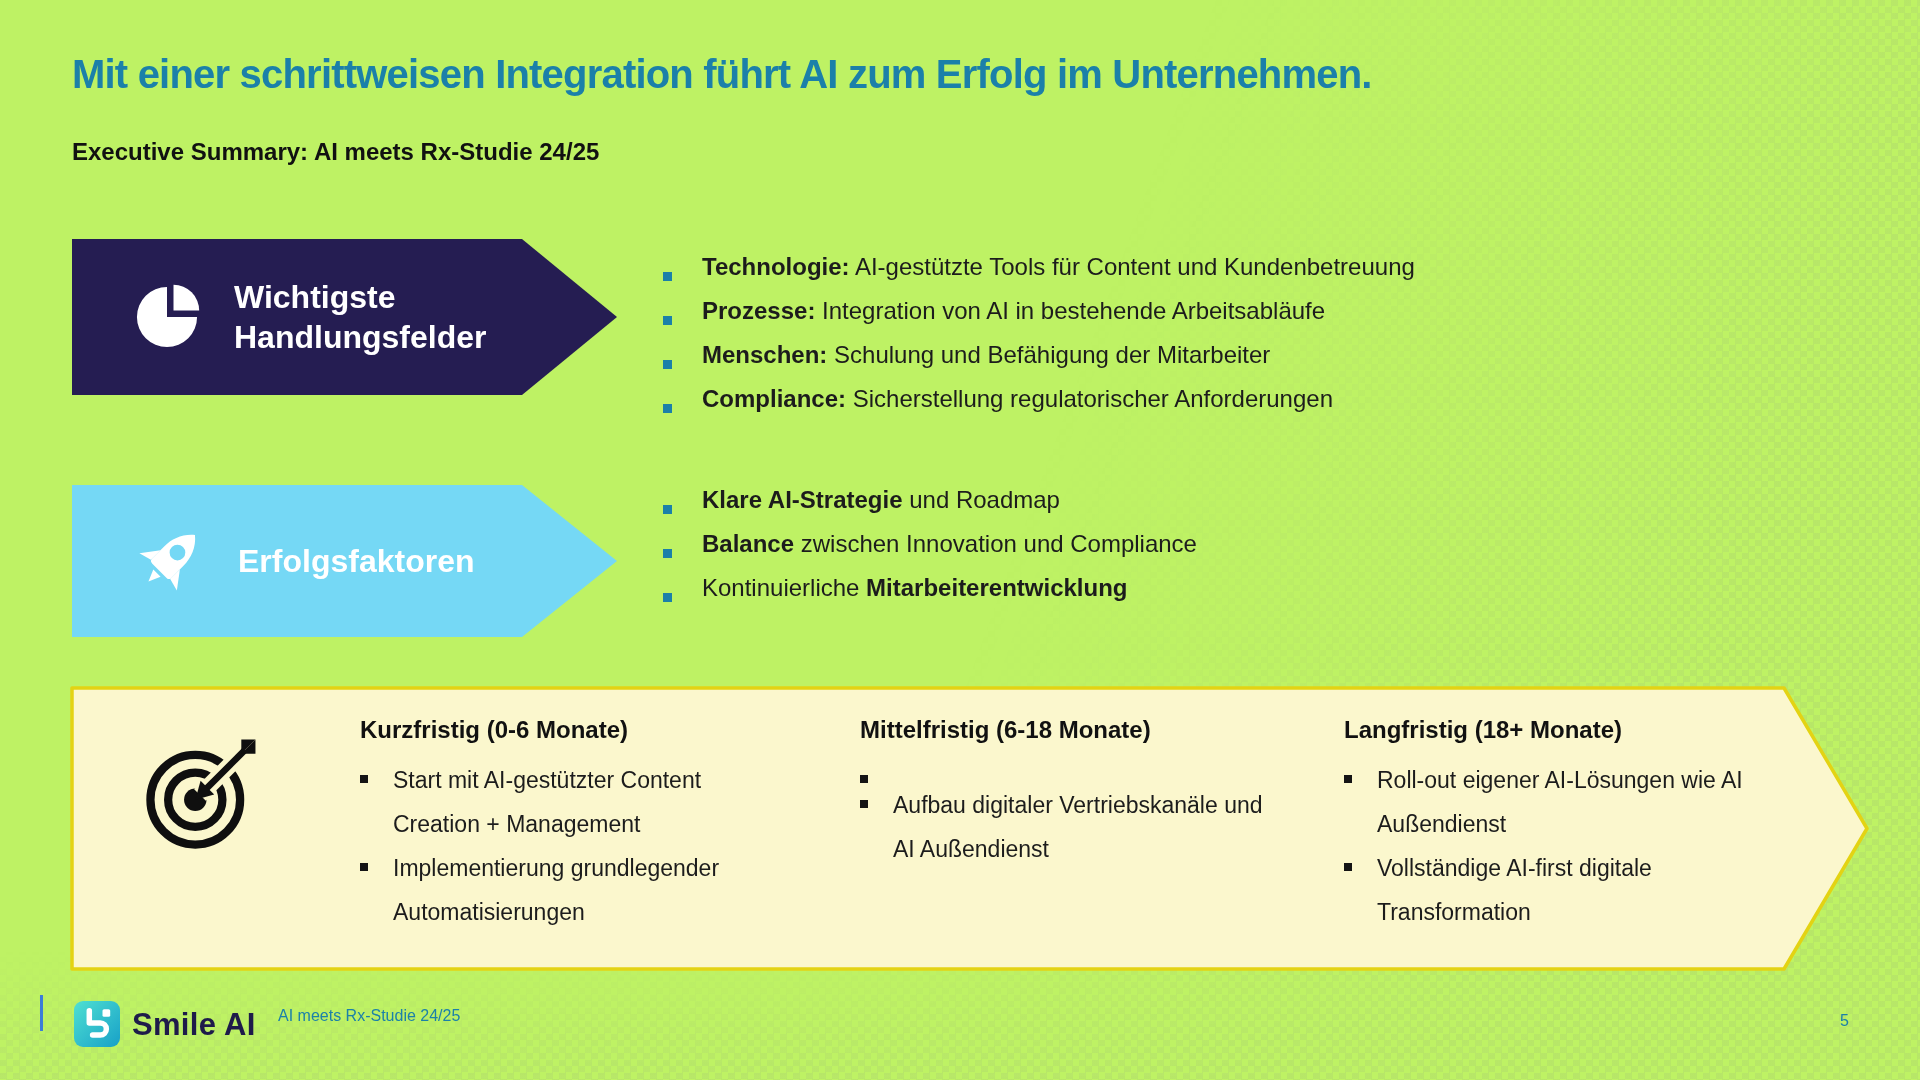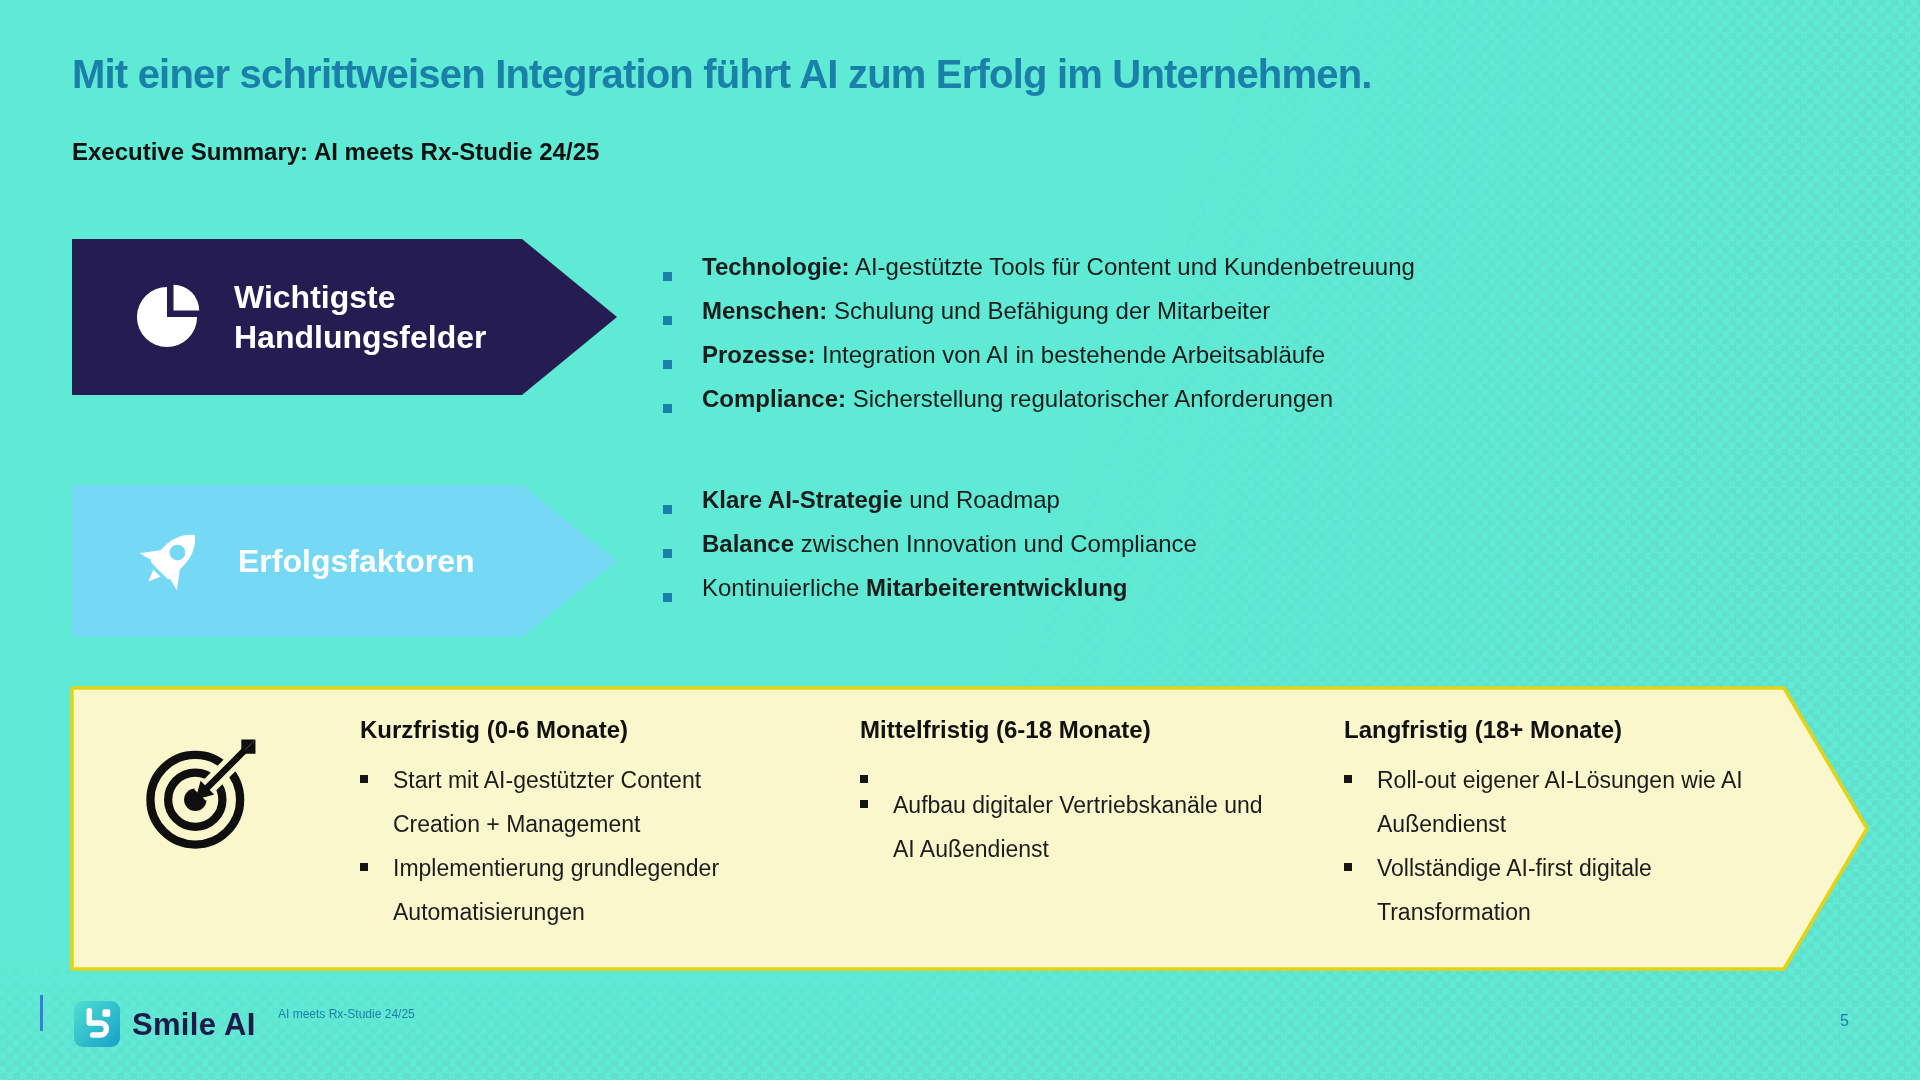--- a/index.html
+++ b/index.html
@@ -1,17 +1,17 @@
 <!DOCTYPE html>
 <html><head>
 <meta charset="utf-8">
 <style>
   html,body{margin:0;padding:0;background:#fff;}
   .slide{
-    position:relative;width:1920px;height:1080px;overflow:hidden;background:#5eead4;
+    position:relative;width:1920px;height:1080px;overflow:hidden;background:#bef264;
     font-family:"Liberation Sans",sans-serif;color:#1c1c1c;
   }
   
   .texture{
     position:absolute;inset:0;pointer-events:none;
     background-image:conic-gradient(rgba(130,135,145,0.10) 25%,transparent 25% 50%,rgba(130,135,145,0.10) 50% 75%,transparent 75%);
     background-size:13px 13px;
     -webkit-mask-image:linear-gradient(110deg,transparent 52%,#000 84%),linear-gradient(to top,#000 0px,transparent 130px);
             mask-image:linear-gradient(110deg,transparent 52%,#000 84%),linear-gradient(to top,#000 0px,transparent 130px);
   }
@@ -57,21 +57,21 @@
   .col li .sq.dark{margin-top:17px;}
   .col p{margin:0;width:382px;font-size:23px;line-height:44px;color:#1c1c1c;}
   
   .accent-bar{position:absolute;left:40px;top:995px;width:3px;height:36px;background:#3b7cd9;}
   .logo{
     position:absolute;left:74px;top:1001px;width:46px;height:46px;border-radius:9px;
     background:linear-gradient(135deg,#4fe0d2,#17a0c8);
     display:flex;align-items:center;justify-content:center;
   }
   .brand{position:absolute;left:132px;top:1007px;font-size:31px;font-weight:700;color:#1e1b4a;letter-spacing:0.3px;}
-  .study{position:absolute;left:278px;top:1007px;font-size:12px;color:#1b80a9;}
+  .study{position:absolute;left:278px;top:1007px;font-size:16px;color:#1b80a9;}
   .pageno{position:absolute;left:1840px;top:1012px;font-size:16px;color:#1b80a9;}
 </style>
 </head>
 <body>
 
 <div class="slide">
   <div class="texture"></div>
 
   <h1 class="title">Mit einer schrittweisen Integration führt AI zum Erfolg im Unternehmen.</h1>
   <h2 class="subtitle">Executive Summary: AI meets Rx-Studie 24/25</h2>
@@ -85,25 +85,25 @@
     </span>
     <span class="banner-label">Wichtigste Handlungsfelder</span>
   </div>
   <ul class="bullets bullets-1">
     <li>
       <span class="sq"></span>
       <span><span></span><b>Technologie:</b><span> AI-gestützte Tools für Content und Kundenbetreuung</span></span>
     </li>
     <li>
       <span class="sq"></span>
+      <span><span></span><b>Prozesse:</b><span> Integration von AI in bestehende Arbeitsabläufe</span></span>
+    </li>
+    <li>
+      <span class="sq"></span>
       <span><span></span><b>Menschen:</b><span> Schulung und Befähigung der Mitarbeiter</span></span>
-    </li>
-    <li>
-      <span class="sq"></span>
-      <span><span></span><b>Prozesse:</b><span> Integration von AI in bestehende Arbeitsabläufe</span></span>
     </li>
     <li>
       <span class="sq"></span>
       <span><span></span><b>Compliance:</b><span> Sicherstellung regulatorischer Anforderungen</span></span>
     </li>
   </ul>
 
   <div class="banner banner-sky">
     <span class="banner-icon">
       <svg viewBox="0 0 48 48" width="82" height="82" aria-hidden="true">

